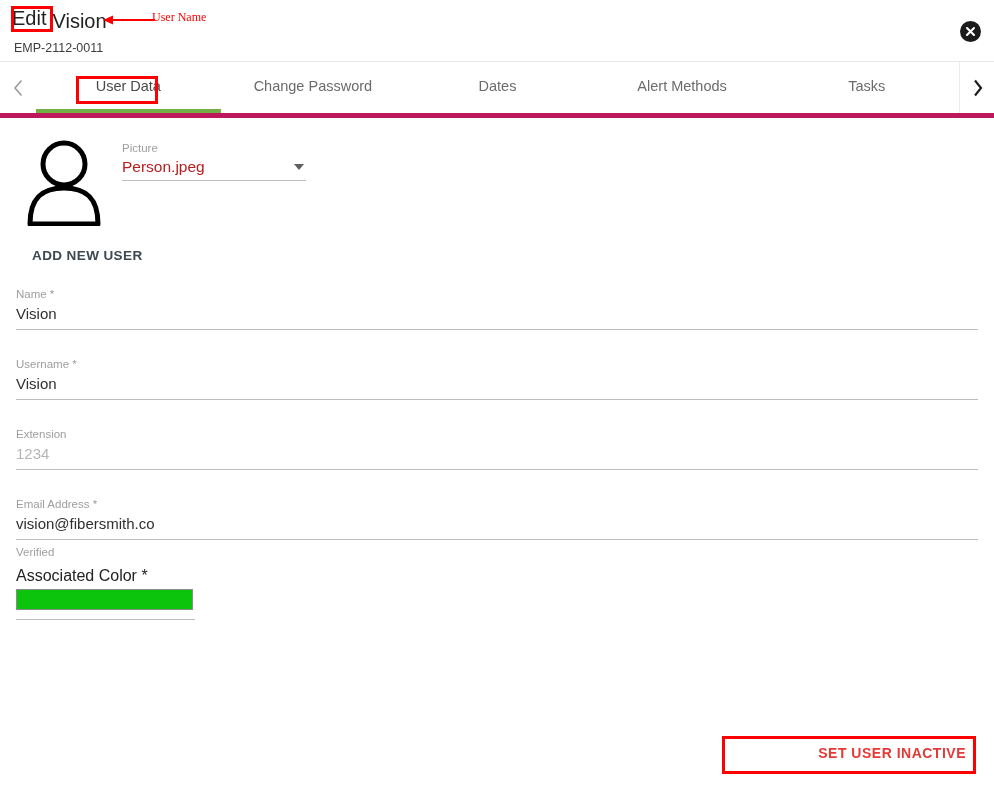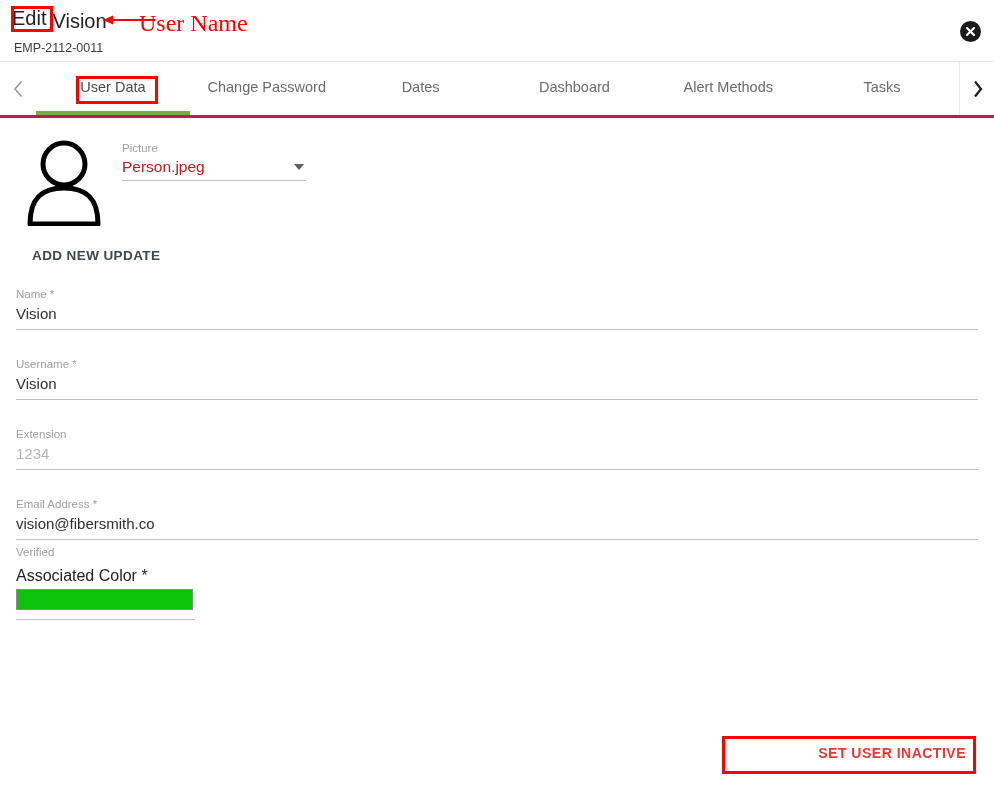--- a/index.html
+++ b/index.html
@@ -79,34 +79,34 @@
   .ann-arrow {
     position: absolute;
     left: 103px;
     top: 13px;
     width: 52px;
     height: 14px;
     pointer-events: none;
   }
   .ann-label {
     position: absolute;
-    left: 139px;
+    left: 152px;
     top: 10px;
     font-family: "Liberation Serif", serif;
-    font-size: 24px;
+    font-size: 12px;
     color: #ff0000;
     pointer-events: none;
     white-space: nowrap;
   }
 
   
   .tabbar {
     position: relative;
     height: 56px;
-    border-bottom: 3px solid #be185d;
+    border-bottom: 5px solid #be185d;
     box-sizing: border-box;
     display: flex;
     align-items: stretch;
   }
   .tab-arrow {
     width: 36px;
     display: flex;
     align-items: center;
     justify-content: center;
     cursor: pointer;
@@ -342,23 +342,20 @@
     <div class="tab active">
       <span>User Data</span>
     </div>
     <div class="tab">
       <span>Change Password</span>
     </div>
     <div class="tab">
       <span>Dates</span>
     </div>
     <div class="tab">
-      <span>Dashboard</span>
-    </div>
-    <div class="tab">
       <span>Alert Methods</span>
     </div>
     <div class="tab">
       <span>Tasks</span>
     </div>
   </div>
 
   <div class="tab-arrow right">
     <svg width="11" height="18" viewBox="0 0 11 18" aria-hidden="true">
       <path d="M3 1.5 L9 9 L3 16.5" fill="none" stroke="#1f1f1f" stroke-width="2.2"></path>
@@ -380,21 +377,21 @@
 
     <div class="picture-field">
       <div class="picture-label">Picture</div>
       <div class="picture-value-row">
         <span class="picture-value">Person.jpeg</span>
         <span class="caret-down"></span>
       </div>
     </div>
   </div>
 
-  <div class="add-photo">ADD NEW UPDATE</div>
+  <div class="add-photo">ADD NEW USER</div>
 
   <div class="field" style="margin-top:24px;">
     <div class="f-label">Name *</div>
     <div class="f-value">Vision</div>
   </div>
 
   <div class="field" style="margin-top:28px;">
     <div class="f-label">Username *</div>
     <div class="f-value">Vision</div>
   </div>

